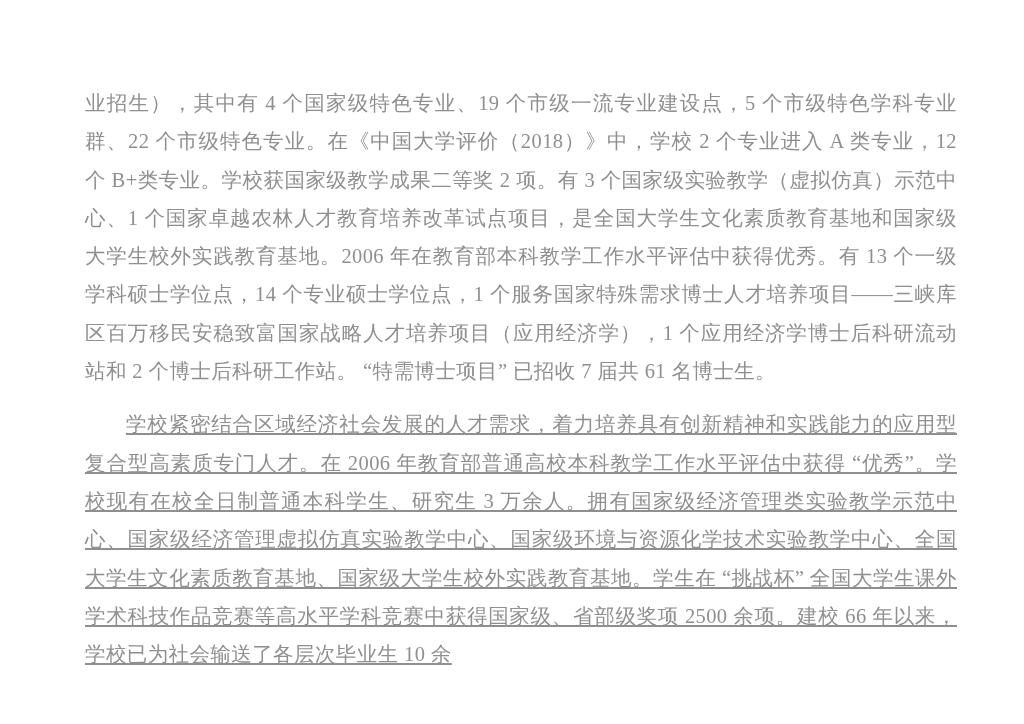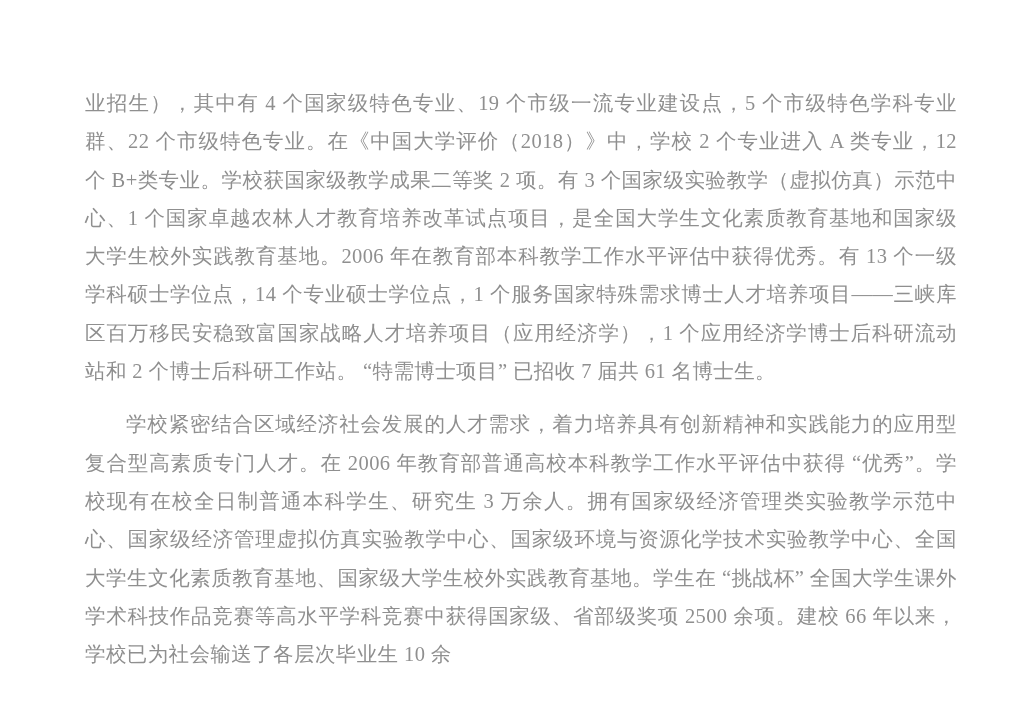--- a/index.html
+++ b/index.html
@@ -29,20 +29,21 @@
     line-height: 38.3px;
     color: #8f8f8f;
     text-align: justify;
     text-justify: inter-ideograph;
     letter-spacing: 0.4px;
     font-weight: 400;
   }
   .para.indented {
     text-indent: 2em;
     margin-top: 15px;
+    text-decoration: underline;
   }
 </style>
 </head>
 <body>
 
 <div class="page">
   <div class="content">
     <p class="para">业招生），其中有 4 个国家级特色专业、19 个市级一流专业建设点，5 个市级特色学科专业群、22 个市级特色专业。在《中国大学评价（2018）》中，学校 2 个专业进入 A 类专业，12 个 B+类专业。学校获国家级教学成果二等奖 2 项。有 3 个国家级实验教学（虚拟仿真）示范中心、1 个国家卓越农林人才教育培养改革试点项目，是全国大学生文化素质教育基地和国家级大学生校外实践教育基地。2006 年在教育部本科教学工作水平评估中获得优秀。有 13 个一级学科硕士学位点，14 个专业硕士学位点，1 个服务国家特殊需求博士人才培养项目——三峡库区百万移民安稳致富国家战略人才培养项目（应用经济学），1 个应用经济学博士后科研流动站和 2 个博士后科研工作站。 “特需博士项目” 已招收 7 届共 61 名博士生。</p>
     <p class="para indented">学校紧密结合区域经济社会发展的人才需求，着力培养具有创新精神和实践能力的应用型复合型高素质专门人才。在 2006 年教育部普通高校本科教学工作水平评估中获得 “优秀”。学校现有在校全日制普通本科学生、研究生 3 万余人。拥有国家级经济管理类实验教学示范中心、国家级经济管理虚拟仿真实验教学中心、国家级环境与资源化学技术实验教学中心、全国大学生文化素质教育基地、国家级大学生校外实践教育基地。学生在 “挑战杯” 全国大学生课外学术科技作品竞赛等高水平学科竞赛中获得国家级、省部级奖项 2500 余项。建校 66 年以来，学校已为社会输送了各层次毕业生 10 余</p>
   </div>

